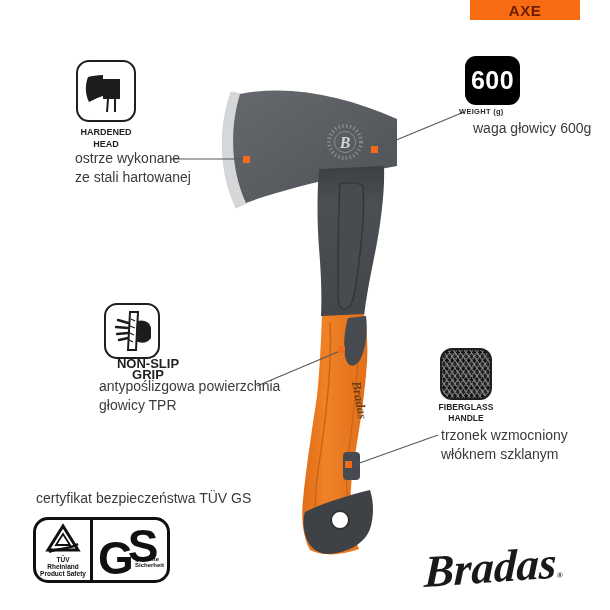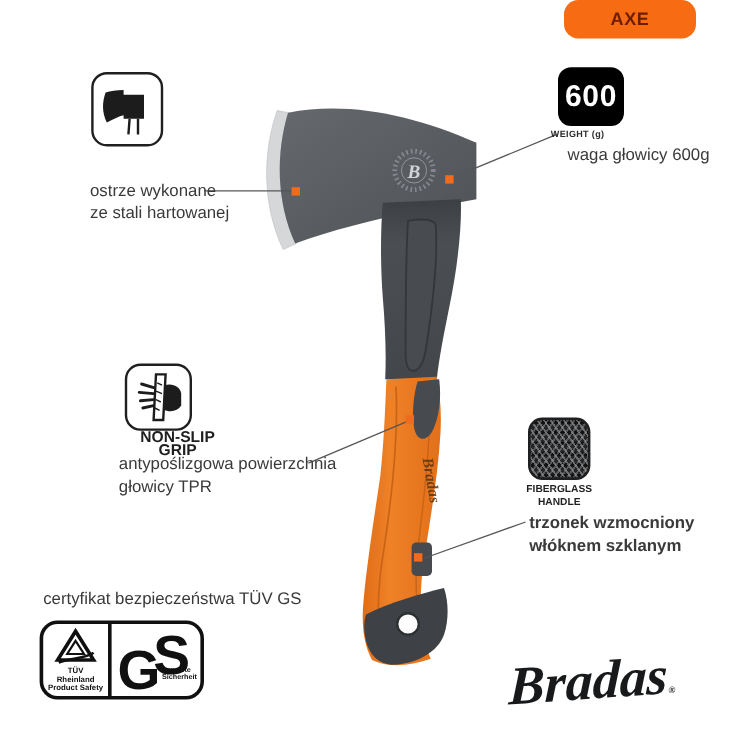--- a/index.html
+++ b/index.html
@@ -4,23 +4,23 @@
 <style>
   html,body{margin:0;padding:0;background:#fff;}
   #canvas{
     position:relative;width:610px;height:610px;background:#ffffff;overflow:hidden;
     font-family:"Liberation Sans",sans-serif;color:#3d3d3d;
   }
   .abs{position:absolute;}
 
   
   .axe-badge{
-    left:470px;top:0;width:110px;height:32px;background:#F76B13;
+    left:470px;top:0;width:110px;height:20px;background:#F76B13;
     display:flex;align-items:center;justify-content:center;
-    font-weight:bold;font-size:15px;letter-spacing:.5px;color:#6B1D00;border-radius:12px;
+    font-weight:bold;font-size:15px;letter-spacing:.5px;color:#6B1D00;
   }
 
   
   .icon-box{
     border:2.5px solid #1f1f1f;border-radius:13px;background:#fff;
     display:flex;align-items:center;justify-content:center;box-sizing:border-box;
   }
   .icon-hardened{left:76px;top:60px;width:60px;height:62px;}
   .icon-grip{left:104px;top:303px;width:56px;height:56px;}
   .icon-fiber{
@@ -36,21 +36,21 @@
     font-weight:bold;font-size:9px;line-height:11.5px;color:#1f1f1f;
     text-align:center;white-space:nowrap;
   }
   .cap-hardened{left:56px;top:127px;width:100px;}
   .cap-grip{left:108px;top:359px;width:80px;font-size:13px;line-height:10.5px;}
   .cap-fiber{left:426px;top:402px;width:80px;font-size:8.5px;line-height:10.5px;}
 
   .desc{font-size:14px;line-height:18.5px;color:#3a3a3a;}
   .desc-hardened{left:75px;top:149px;}
   .desc-grip{left:99px;top:377px;}
-  .desc-fiber{left:441px;top:426px;font-weight:bold;}
+  .desc-fiber{left:441px;top:426px;}
   .desc-cert{left:36px;top:489px;text-align:center;}
 
   
   .weight-badge{
     left:465px;top:56px;width:55px;height:49px;background:#000000;border-radius:11px;
     display:flex;align-items:center;justify-content:center;
     color:#fff;font-weight:bold;font-size:25px;letter-spacing:.5px;
   }
   .weight-label{left:459px;top:107px;font-size:7.5px;font-weight:bold;color:#2b2b2b;letter-spacing:.3px;}
   .weight-desc{left:473px;top:120px;font-size:14px;color:#3a3a3a;}
@@ -144,20 +144,24 @@
 
   <div class="abs axe-badge">
     <span>AXE</span>
   </div>
 
   <div class="abs icon-box icon-hardened">
     <svg width="46" height="46" viewBox="0 0 46 46">
       <path fill="#1c1c1c" d="M5,9 C2,17 2,26 6,34 C12,31 16,29 20,28 L20,31 L37,31 L37,11 L20,11 L20,7 C14,7 9,8 5,9 Z"></path>
       <path d="M25,31 L24,44 M32,31 L32,44" stroke="#1c1c1c" stroke-width="2" fill="none"></path>
     </svg>
+  </div>
+  <div class="abs icon-caption cap-hardened">
+    <div>HARDENED</div>
+    <div>HEAD</div>
   </div>
   <div class="abs desc desc-hardened">
     <div>ostrze wykonane</div>
     <div>ze stali hartowanej</div>
   </div>
 
   <div class="abs weight-badge">
     <span>600</span>
   </div>
   <div class="abs weight-label">WEIGHT (g)</div>

